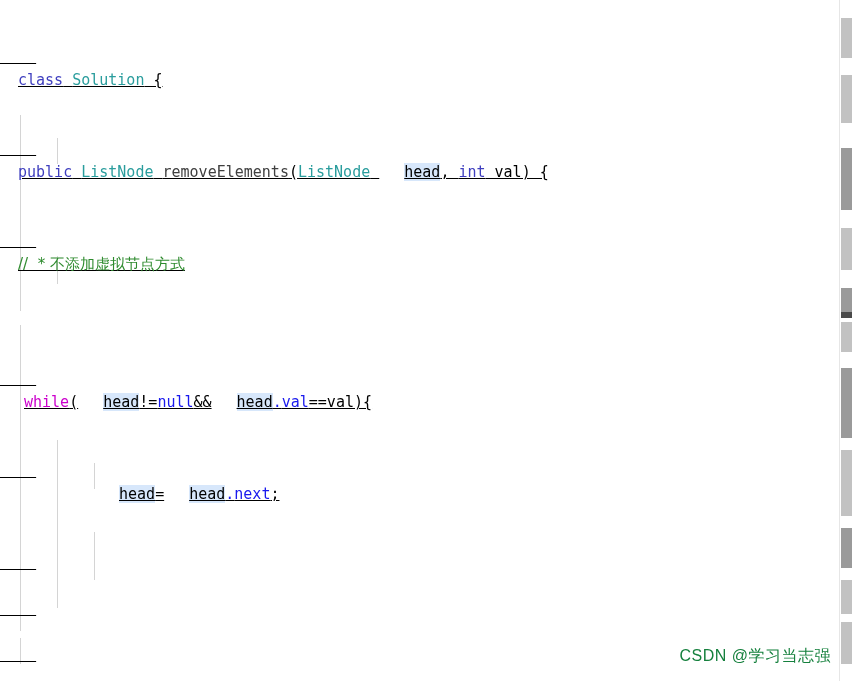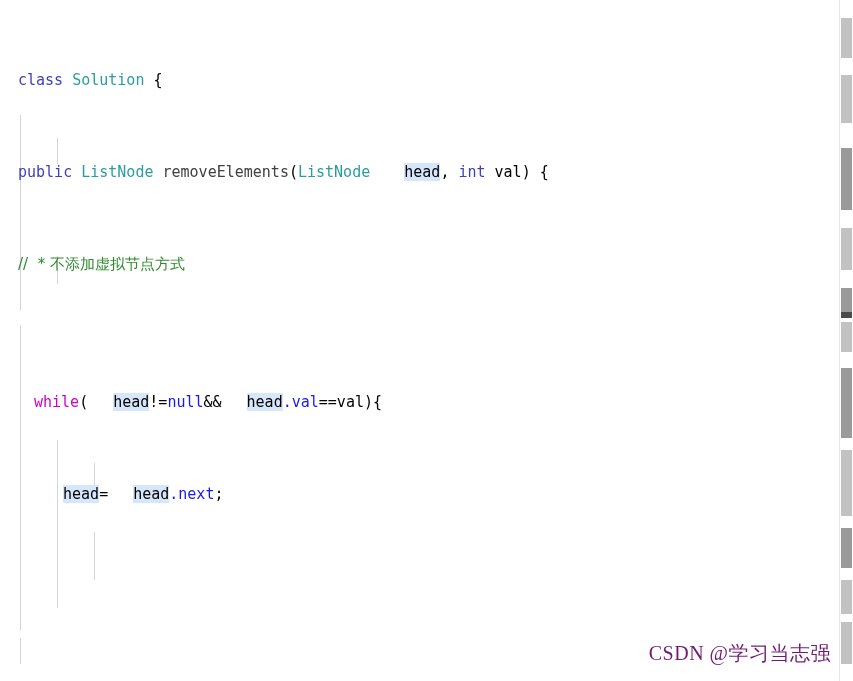--- a/index.html
+++ b/index.html
@@ -28,20 +28,21 @@
     left: 0;
     top: 0;
     width: 840px;
     height: 681px;
     font-family: "DejaVu Sans Mono", "Liberation Mono", monospace;
     font-size: 15px;
     line-height: 23px;
     white-space: pre-wrap;
     color: #000000;
     z-index: 3;
+    text-decoration: underline;
   }
 
   .line {
     position: relative;
     height: 23px;
     padding-left: 18px;
     box-sizing: border-box;
   }
 
   
@@ -92,23 +93,23 @@
     background: #c2c2c2;
   }
   .scroll-thumb.dark { background: #9a9a9a; }
   .scroll-thumb.deep { background: #4a4a4a; }
 
   
   .watermark {
     position: absolute;
     right: 22px;
     bottom: 14px;
-    font-family: Liberation Serif, serif;
-    font-size: 20px;
-    color: #701a75;
+    font-family: Liberation Sans, sans-serif;
+    font-size: 16px;
+    color: #15803d;
     letter-spacing: 0.5px;
     z-index: 4;
     user-select: none;
   }
 </style>
 </head>
 <body>
 
 <div id="editor">
 
@@ -127,23 +128,23 @@
   <div class="code-area">
 
     <div class="line"><span class="mod">class</span><span class="plain"> </span><span class="type">Solution</span><span class="plain"> {</span></div>
 
     <div class="line"><span class="mod">public</span><span class="plain"> </span><span class="type">ListNode</span><span class="plain"> </span><span class="method">removeElements</span><span class="plain">(</span><span class="type">ListNode</span><span class="plain"> </span><span class="plain occ">head</span><span class="plain">, </span><span class="mod">int</span><span class="plain"> val) {</span></div>
 
     <div class="line"><span class="cmt">//  * 不添加虚拟节点方式</span></div>
 
 
 
-    <div class="line" style="padding-left:34px;"><span class="kw2">while</span><span class="plain">(</span><span class="plain occ">head</span><span class="plain">!=</span><span class="lit">null</span><span class="plain">&amp;&amp;</span><span class="plain occ">head</span><span class="field">.</span><span class="field">val</span><span class="plain">==val){</span></div>
+    <div class="line" style="padding-left:24px;"><span class="kw2">while</span><span class="plain">(</span><span class="plain occ">head</span><span class="plain">!=</span><span class="lit">null</span><span class="plain">&amp;&amp;</span><span class="plain occ">head</span><span class="field">.</span><span class="field">val</span><span class="plain">==val){</span></div>
 
-    <div class="line" style="padding-left:38px;"><span class="plain occ">head</span><span class="plain">=</span><span class="plain occ">head</span><span class="field">.</span><span class="field">next</span><span class="plain">;</span></div>
+    <div class="line" style="padding-left:94px;"><span class="plain occ">head</span><span class="plain">=</span><span class="plain occ">head</span><span class="field">.</span><span class="field">next</span><span class="plain">;</span></div>
 
     
 
     
 
     
 
     
 
     

